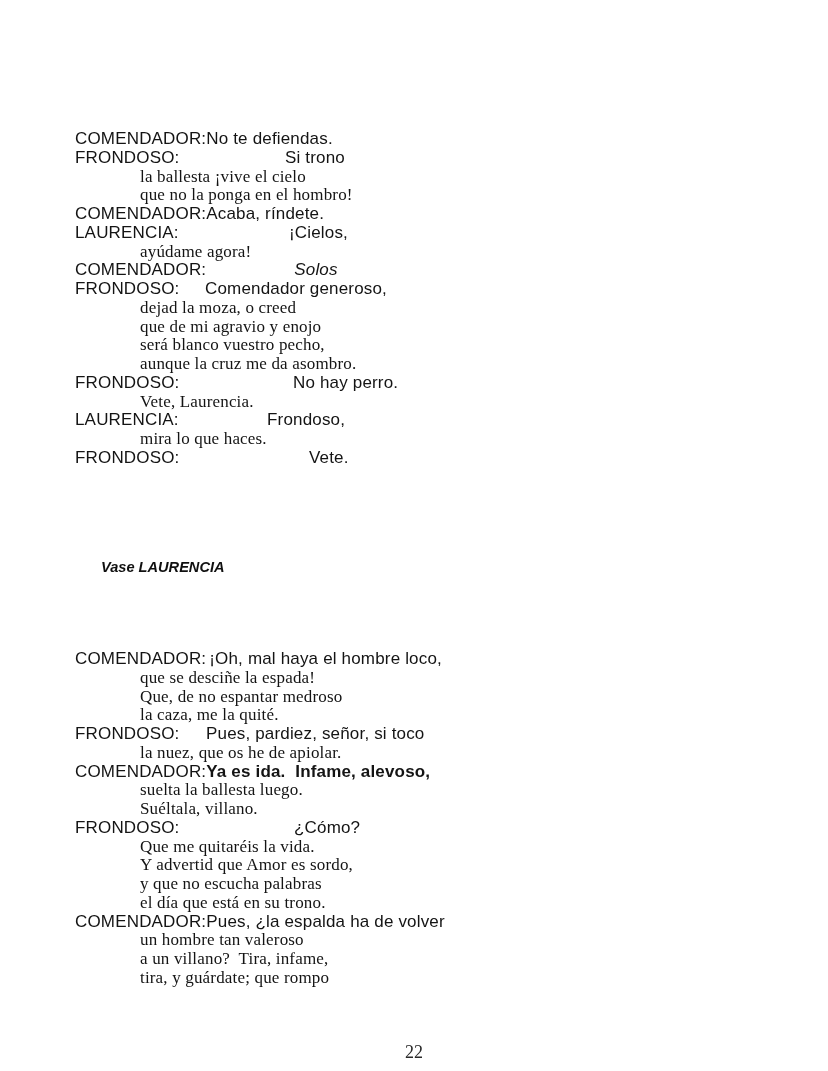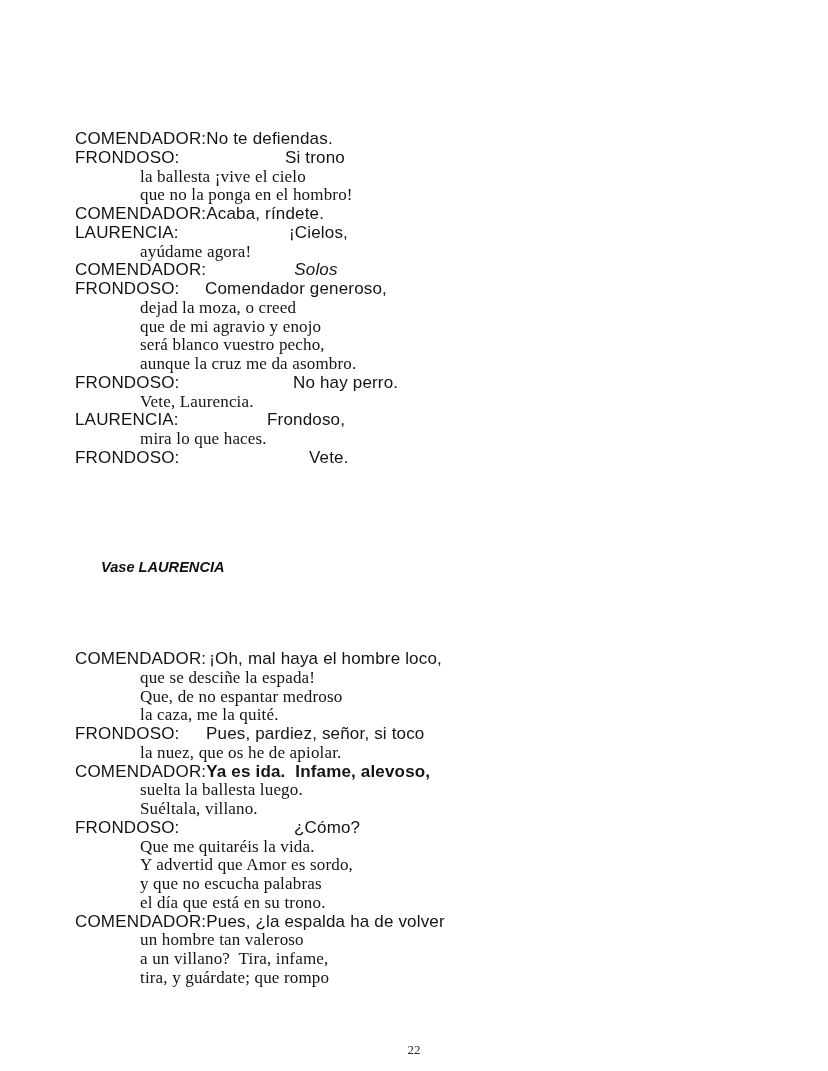--- a/index.html
+++ b/index.html
@@ -64,21 +64,21 @@
     top: 650px;
     width: 680px;
   }
   .page-number {
     position: absolute;
     left: 0;
     top: 1042px;
     width: 828px;
     text-align: center;
     font-family: "Liberation Serif", serif;
-    font-size: 13px;
+    font-size: 18px;
     color: #2a2a2a;
   }
 </style>
 </head>
 <body>
 
 <div class="page">
 
   <div class="text-block" id="block1">
       <div class="line speech"><span class="speaker">COMENDADOR:</span><span class="hang" style="margin-left: 0px;">No te defiendas.</span></div>

